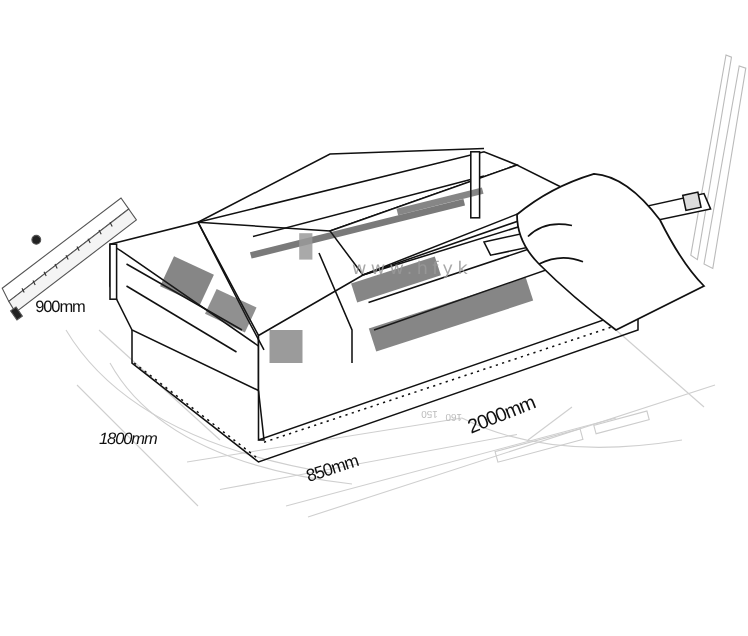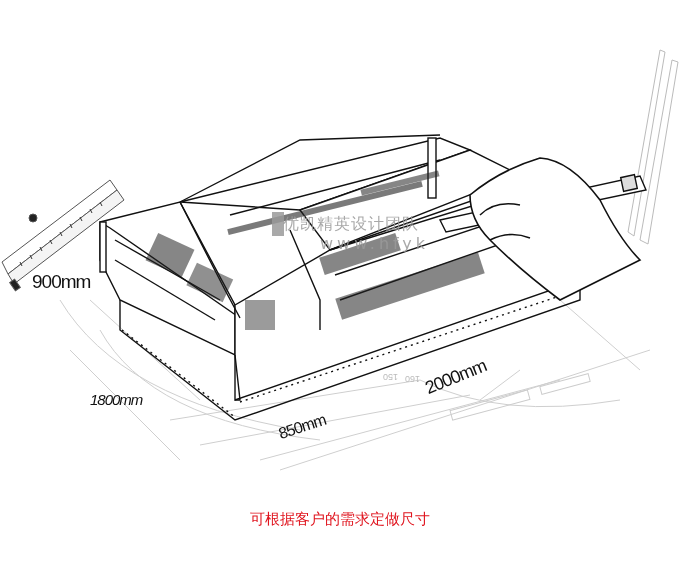--- a/index.html
+++ b/index.html
@@ -104,29 +104,27 @@
       <path d="M490 240 Q510 230 530 238" fill="none"></path>
     </g>
 
     <g stroke="#ccc" fill="none">
       <rect x="450" y="400" width="80" height="10" transform="rotate(-15 490 405)"></rect>
       <rect x="540" y="380" width="50" height="8" transform="rotate(-15 565 384)"></rect>
     </g>
   </svg>
 
   
-  <div class="wm" style="left:283px;top:214px;font-size:16px;letter-spacing:1px;">优凯精英设计团队</div>
   <div class="wm" style="left:320px;top:234px;font-size:16px;letter-spacing:4px;font-weight:normal;">www.hfyk</div>
   <div class="wm" style="left:272px;top:212px;width:12px;height:24px;background:#9a9a9a;"></div>
 
   
   <span class="ruler-num" style="left:383px;top:372px;">150</span>
   <span class="ruler-num" style="left:405px;top:374px;">160</span>
 
   
-  <div class="dim" style="left:32px;top:271px;font-size:19px;">900mm</div>
+  <div class="dim" style="left:32px;top:271px;font-size:15px;">900mm</div>
   <div class="dim" style="left:90px;top:391px;font-size:15px;font-style:italic;">1800mm</div>
   <div class="dim" style="left:282px;top:425px;font-size:16px;transform:rotate(-18deg);">850mm</div>
   <div class="dim" style="left:430px;top:378px;font-size:18px;transform:rotate(-22deg);">2000mm</div>
 
   
-  <div class="caption">可根据客户的需求定做尺寸</div>
 </div>
 
 </body></html>

